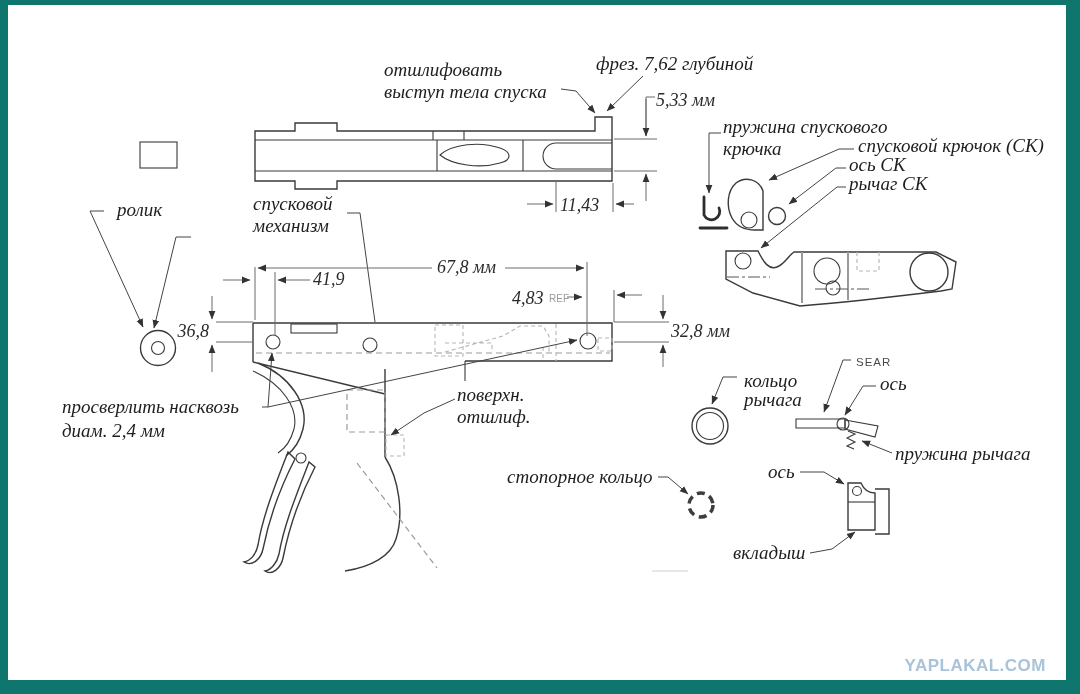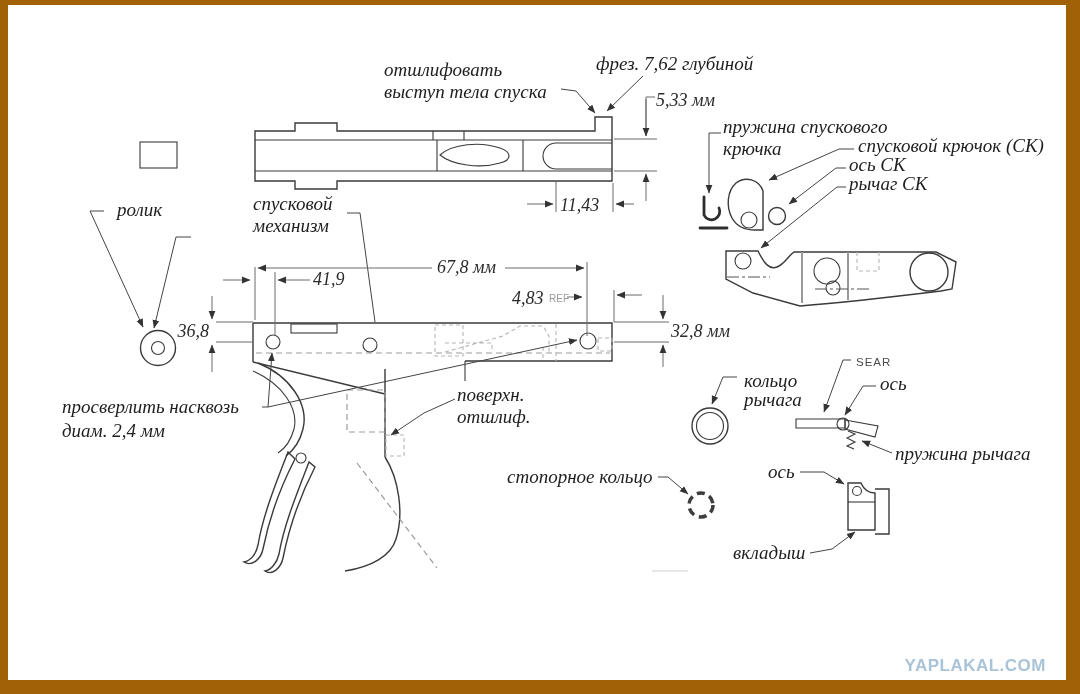--- a/index.html
+++ b/index.html
@@ -1,16 +1,16 @@
 <!DOCTYPE html>
 <html><head>
 <meta charset="utf-8">
 <style>
   html,body{margin:0;padding:0;background:#2b2b2d;}
-  .stage{position:relative;width:1080px;height:694px;background:#a16207;overflow:hidden;
+  .stage{position:relative;width:1080px;height:694px;background:#0f766e;overflow:hidden;
          font-family:"Liberation Serif", serif;}
   .paper{position:absolute;left:8px;top:5px;width:1058px;height:675px;background:#ffffff;}
   svg.draw{position:absolute;left:0;top:0;width:1080px;height:694px;}
   .lbl{font-family:"Liberation Serif", serif;font-style:italic;font-size:19px;fill:#1e1e1e;}
   .dimtxt{font-family:"Liberation Serif", serif;font-style:italic;font-size:18px;fill:#2a2a2a;}
   .sans-sm{font-family:"Liberation Sans", sans-serif;font-style:normal;font-size:11.5px;fill:#4a4a4a;letter-spacing:1px;}
   .ref-sm{font-family:"Liberation Sans", sans-serif;font-style:normal;font-size:10px;fill:#9a9a9a;}
   .wm{font-family:"Liberation Sans", sans-serif;font-weight:bold;font-size:17px;fill:#a9c3d9;letter-spacing:.5px;}
   .ln{stroke:#3a3a3a;stroke-width:1.4;fill:none;}
   .ln2{stroke:#3a3a3a;stroke-width:1.1;fill:none;}

